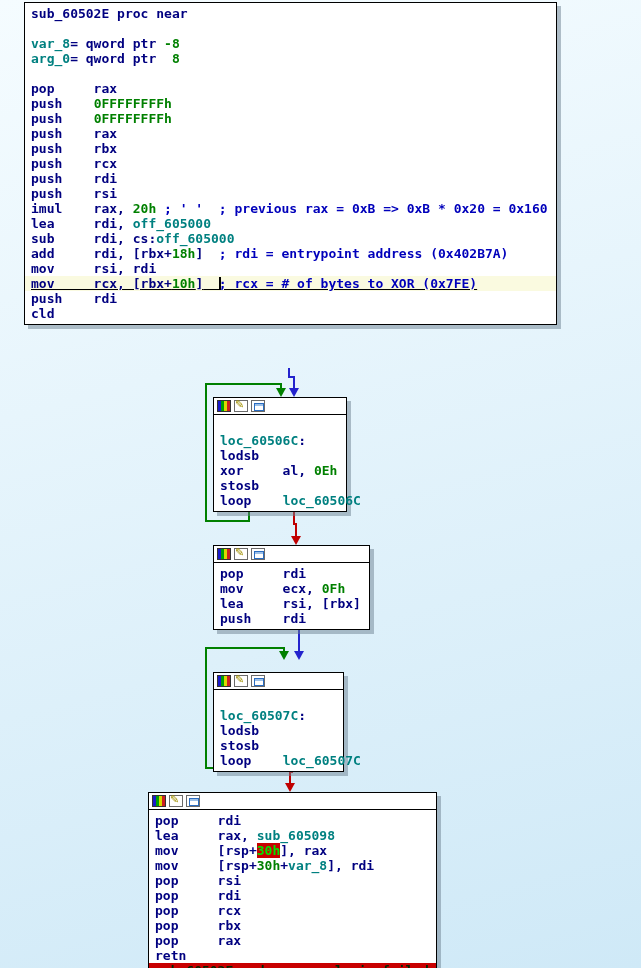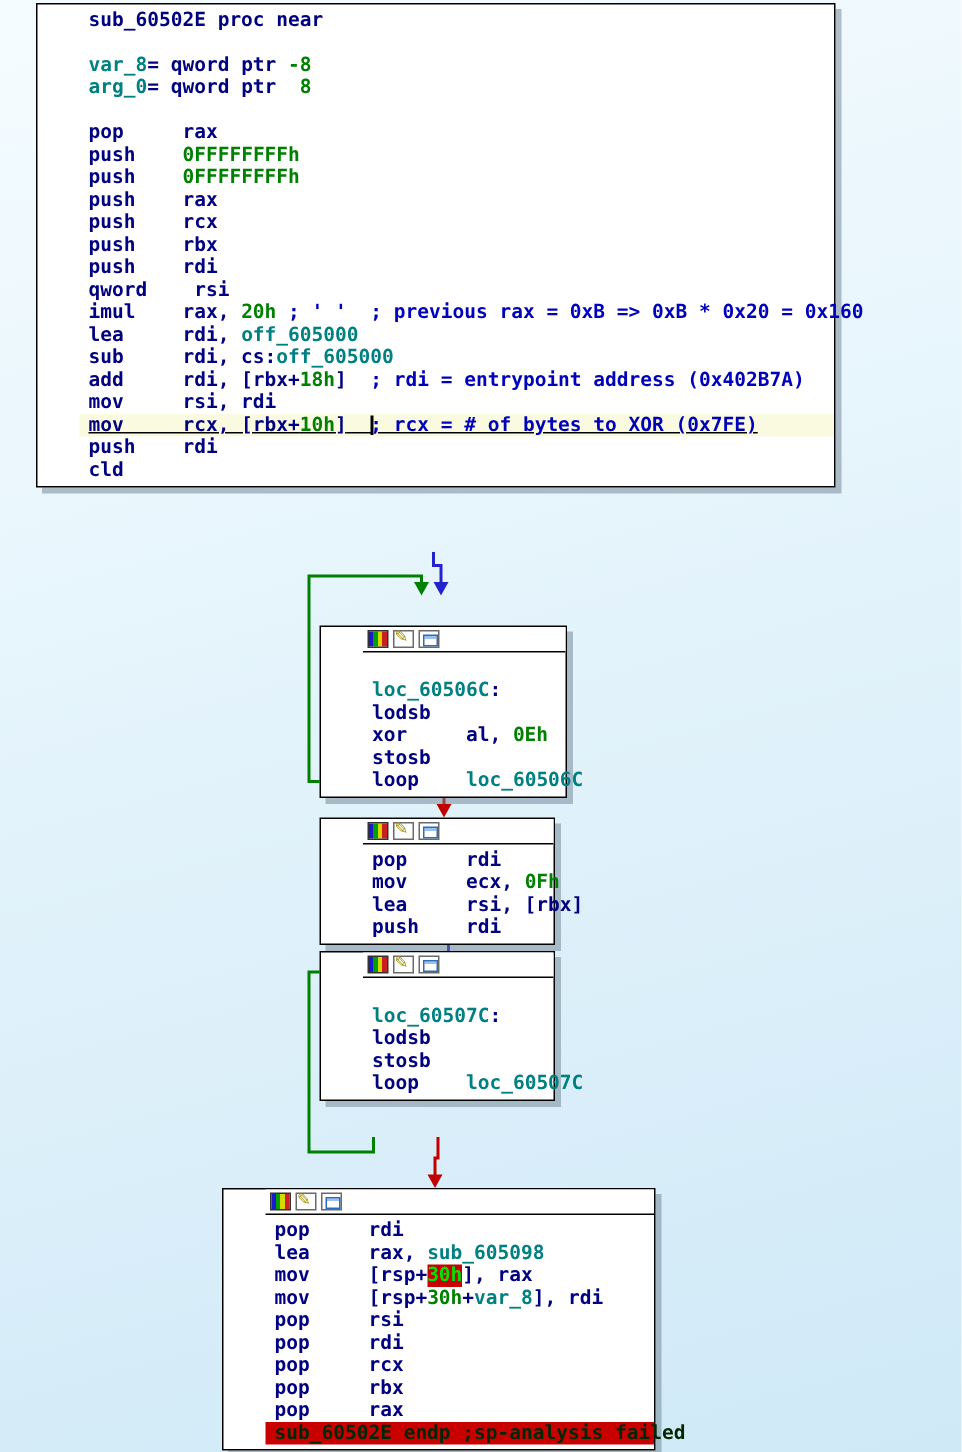--- a/index.html
+++ b/index.html
@@ -11,21 +11,20 @@
   #canvas { position:relative; width:641px; height:968px; overflow:hidden; }
   #edges { position:absolute; left:0; top:0; width:641px; height:968px; }
   #blocks { position:absolute; left:0; top:0; width:641px; height:968px; pointer-events:none; }
   .node {
     position:absolute;
     background: var(--node_bg,#ffffff);
     border:1px solid var(--node_border,#000000);
     box-shadow: 4px 4px 0 rgba(110,130,145,.5);
     font: bold 13px/15px "DejaVu Sans Mono", monospace;
     pointer-events:auto;
-    padding-left:28px;
   }
   .ntitle {
     height:17px; border-bottom:1px solid var(--node_border,#000000);
     background:var(--node_bg,#ffffff);
     display:flex; align-items:center; gap:3px; padding:0 3px;
   }
   .nicon {
     width:14px; height:12px; display:inline-block; flex:none; position:relative;
     border:1px solid #6a6a6a; background:#fff;
   }
@@ -76,35 +75,35 @@
         <div class="nbody">
           <div class="row"><span class="c-i">sub_60502E proc near</span></div>
           <div class="row"></div>
           <div class="row"><span class="c-m">var_8</span><span class="c-i">= qword ptr </span><span class="c-n">-8</span></div>
           <div class="row"><span class="c-m">arg_0</span><span class="c-i">= qword ptr  </span><span class="c-n">8</span></div>
           <div class="row"></div>
           <div class="row"><span class="c-i">pop     rax</span></div>
           <div class="row"><span class="c-i">push    </span><span class="c-n">0FFFFFFFFh</span></div>
           <div class="row"><span class="c-i">push    </span><span class="c-n">0FFFFFFFFh</span></div>
           <div class="row"><span class="c-i">push    rax</span></div>
+          <div class="row"><span class="c-i">push    rbx</span></div>
           <div class="row"><span class="c-i">push    rcx</span></div>
-          <div class="row"><span class="c-i">push    rbx</span></div>
           <div class="row"><span class="c-i">push    rdi</span></div>
-          <div class="row"><span class="c-i">qword    rsi</span></div>
+          <div class="row"><span class="c-i">push    rsi</span></div>
           <div class="row"><span class="c-i">imul    rax, </span><span class="c-n">20h</span><span class="c-c"> ; ' '</span><span class="c-i">  </span><span class="c-c">; previous rax = 0xB =&gt; 0xB * 0x20 = 0x160</span></div>
           <div class="row"><span class="c-i">lea     rdi, </span><span class="c-m">off_605000</span></div>
           <div class="row"><span class="c-i">sub     rdi, cs:</span><span class="c-m">off_605000</span></div>
           <div class="row"><span class="c-i">add     rdi, [rbx+</span><span class="c-n">18h</span><span class="c-i">]</span><span class="c-c">  ; rdi = entrypoint address (0x402B7A)</span></div>
           <div class="row"><span class="c-i">mov     rsi, rdi</span></div>
           <div class="row hl-cur"><span class="c-i">mov     rcx, [rbx+</span><span class="c-n">10h</span><span class="c-i">]</span><span class="c-c">  ; rcx = # of bytes to XOR (0x7FE)</span><span class="caret" style="left: calc(24ch + 6px);"></span></div>
           <div class="row"><span class="c-i">push    rdi</span></div>
           <div class="row"><span class="c-i">cld</span></div>
         </div>
       </div>
-      <div class="node" style="left: 213px; top: 397px; width: 165px; margin-top: 20px;">
+      <div class="node" style="left: 213px; top: 397px; width: 134px;">
         <div class="ntitle">
           <span class="nicon icon-palette"></span>
           <span class="nicon icon-pencil"></span>
           <span class="nicon icon-frame"></span>
         </div>
         <div class="nbody">
           <div class="row"></div>
           <div class="row"><span class="c-m">loc_60506C</span><span class="c-i">:</span></div>
           <div class="row"><span class="c-i">lodsb</span></div>
           <div class="row"><span class="c-i">xor     al, </span><span class="c-n">0Eh</span></div>
@@ -118,21 +117,21 @@
           <span class="nicon icon-pencil"></span>
           <span class="nicon icon-frame"></span>
         </div>
         <div class="nbody">
           <div class="row"><span class="c-i">pop     rdi</span></div>
           <div class="row"><span class="c-i">mov     ecx, </span><span class="c-n">0Fh</span></div>
           <div class="row"><span class="c-i">lea     rsi, [rbx]</span></div>
           <div class="row"><span class="c-i">push    rdi</span></div>
         </div>
       </div>
-      <div class="node" style="left: 213px; top: 634px; width: 157px;">
+      <div class="node" style="left: 213px; top: 672px; width: 131px;">
         <div class="ntitle">
           <span class="nicon icon-palette"></span>
           <span class="nicon icon-pencil"></span>
           <span class="nicon icon-frame"></span>
         </div>
         <div class="nbody">
           <div class="row"></div>
           <div class="row"><span class="c-m">loc_60507C</span><span class="c-i">:</span></div>
           <div class="row"><span class="c-i">lodsb</span></div>
           <div class="row"><span class="c-i">stosb</span></div>
@@ -148,17 +147,18 @@
         <div class="nbody">
           <div class="row"><span class="c-i">pop     rdi</span></div>
           <div class="row"><span class="c-i">lea     rax, </span><span class="c-m">sub_605098</span></div>
           <div class="row"><span class="c-i">mov     [rsp+</span><span class="c-n seg-hl">30h</span><span class="c-i">], rax</span></div>
           <div class="row"><span class="c-i">mov     [rsp+</span><span class="c-n">30h</span><span class="c-i">+</span><span class="c-m">var_8</span><span class="c-i">], rdi</span></div>
           <div class="row"><span class="c-i">pop     rsi</span></div>
           <div class="row"><span class="c-i">pop     rdi</span></div>
           <div class="row"><span class="c-i">pop     rcx</span></div>
           <div class="row"><span class="c-i">pop     rbx</span></div>
           <div class="row"><span class="c-i">pop     rax</span></div>
+          <div class="row"><span class="c-i">retn</span></div>
           <div class="row hl-err"><span class="c-m">sub_60502E </span><span class="c-i">endp </span><span class="c-c">;sp-analysis failed</span></div>
         </div>
       </div>
     </div>
 </div>
 
 </body></html>

